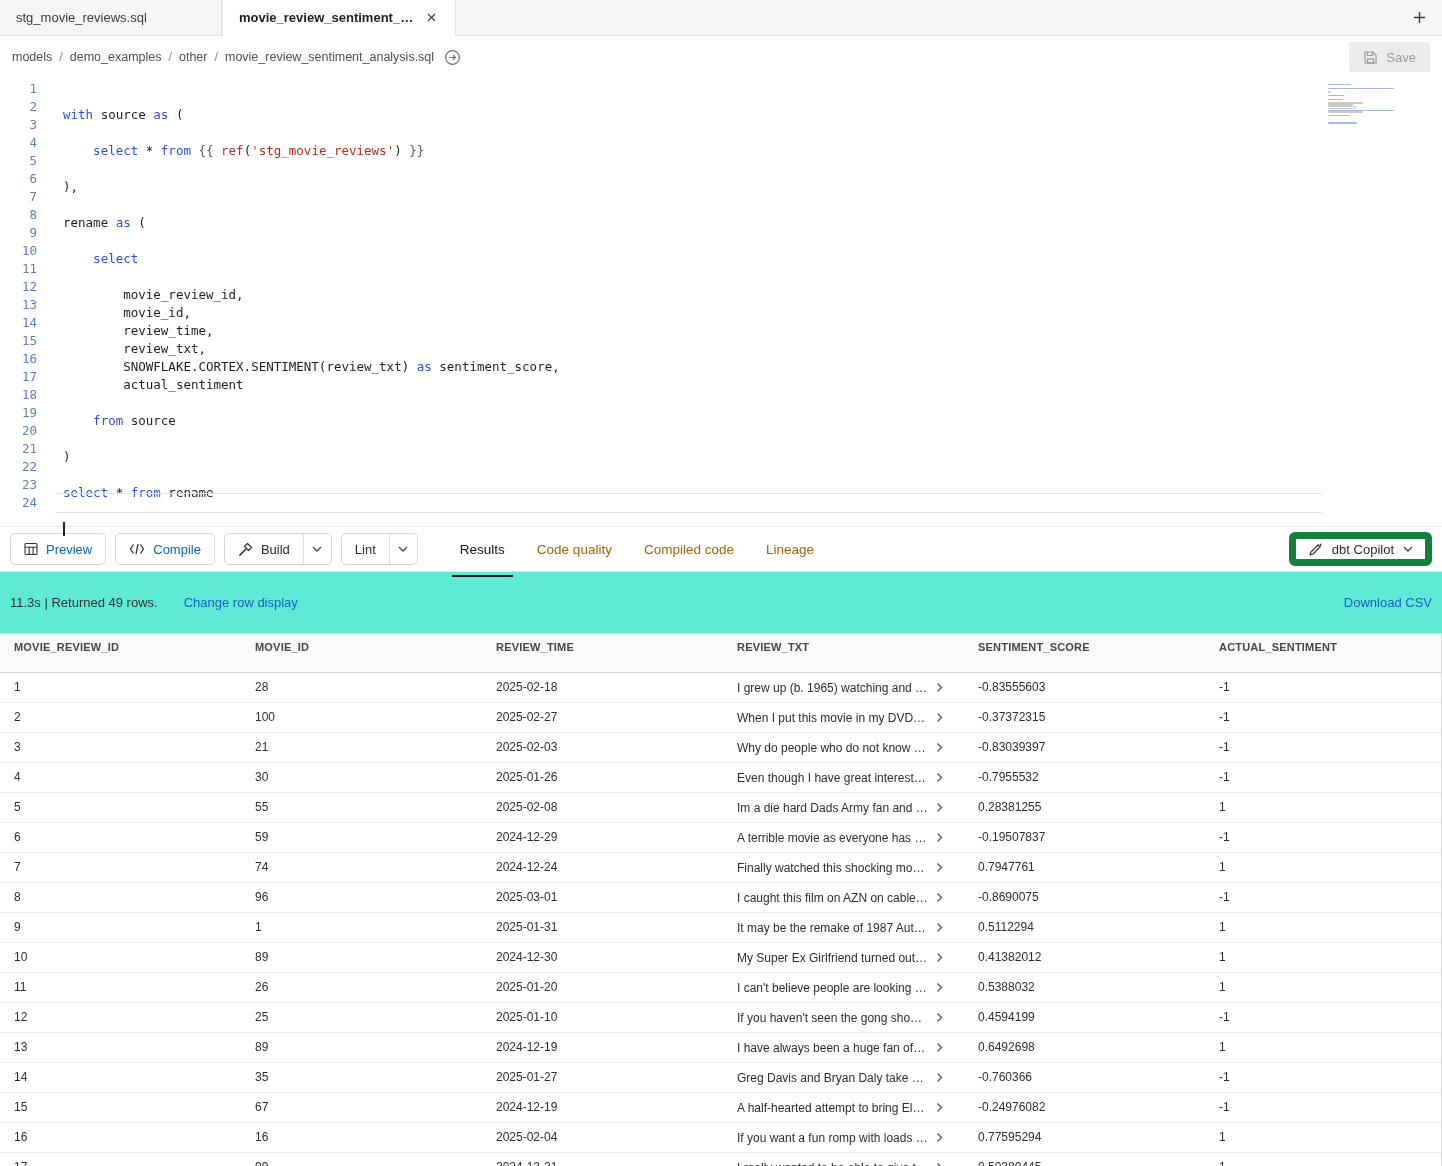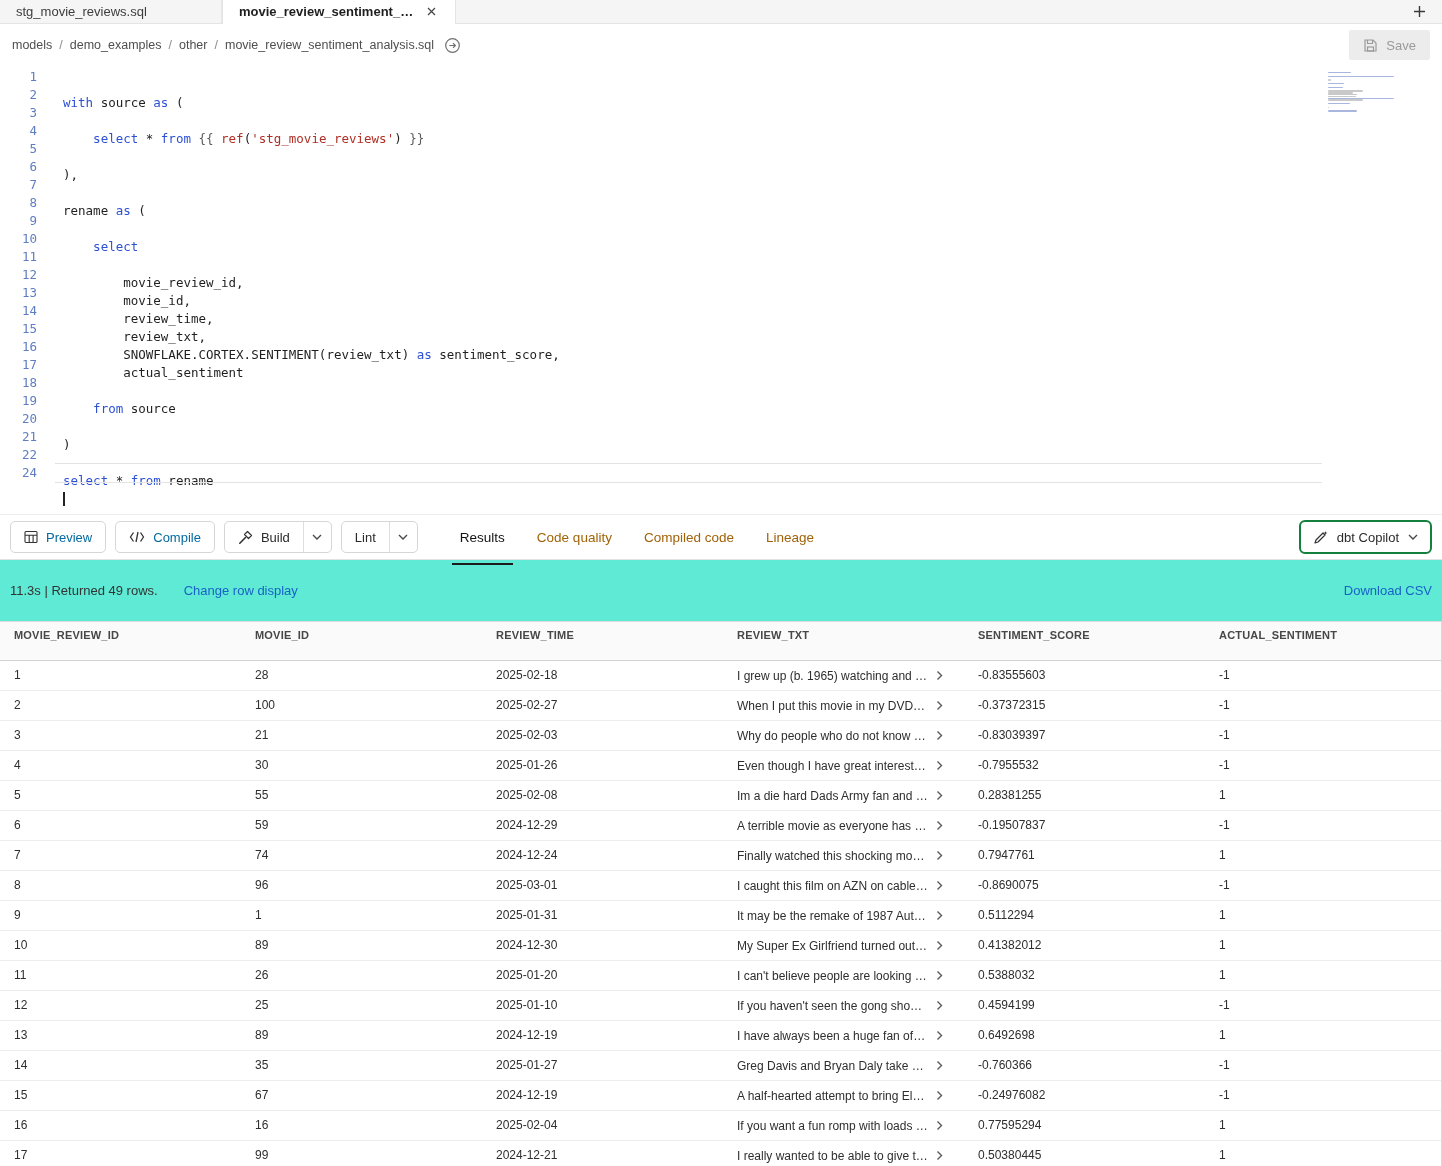--- a/index.html
+++ b/index.html
@@ -3,21 +3,21 @@
 <meta charset="utf-8">
 <style>
   * { margin:0; padding:0; box-sizing:border-box; }
   body {
     width:1442px; height:1166px; overflow:hidden; position:relative;
     background:#fff; color:#222;
     font-family:"Liberation Sans", sans-serif;
   }
 
   
-  .tabbar { height:24px; background:#f5f5f5; border-bottom:1px solid #e4e4e4; display:flex; align-items:stretch; }
+  .tabbar { height:36px; background:#f5f5f5; border-bottom:1px solid #e4e4e4; display:flex; align-items:stretch; }
   .tabs { display:flex; align-items:stretch; }
   .tab { display:flex; align-items:center; gap:10px; padding:0 16px; font-size:13px; color:#3d3d3d; position:relative; min-width:222px; cursor:default; }
   .tab.inactive { border-right:1px solid #e6e6e6; }
   .tab.active { background:#fff; border-left:1px solid #e4e4e4; border-right:1px solid #e4e4e4; font-weight:bold; color:#1e1e1e; }
   .tab.active::after { content:''; position:absolute; left:0; right:0; bottom:-1px; height:1px; background:#fff; }
   .tab-close { display:flex; align-items:center; justify-content:center; width:16px; height:16px; margin-left:auto; border-radius:3px; }
   .tab-plus { margin-left:auto; align-self:center; margin-right:10px; width:26px; height:26px; display:flex; align-items:center; justify-content:center; border-radius:4px; }
 
   
   .crumb-bar { height:42px; display:flex; align-items:center; padding:0 12px; background:#fff; }
@@ -48,21 +48,21 @@
   .action-bar { height:46px; border-top:1px solid #ededed; border-bottom:1px solid #e2e2e2; display:flex; align-items:center; padding:0 10px; background:#fff; }
   .action-bar > * + * { margin-left:9px; }
   .btn { display:flex; align-items:center; gap:8px; height:32px; padding:0 13px; border:1px solid #d6d6d6; border-radius:5px; background:#fff; font-size:13px; color:#0369a1; }
   .btn-group { display:flex; align-items:center; height:32px; border:1px solid #d6d6d6; border-radius:5px; background:#fff; }
   .btn-group .main { display:flex; align-items:center; gap:8px; padding:0 13px; height:100%; font-size:13px; color:#2b2b2b; }
   .btn-group .chev { display:flex; align-items:center; justify-content:center; width:28px; height:100%; border-left:1px solid #dedede; }
   .result-tabs { display:flex; align-items:stretch; height:56px; margin-left:26px !important; }
   .rtab { display:flex; align-items:center; padding:0 16px; font-size:13.5px; color:#a16207; position:relative; cursor:default; }
   .rtab.active { color:#121212; }
   .rtab.active::after { content:''; position:absolute; left:8px; right:8px; bottom:0; height:2px; background:#1b1b1b; }
-  .copilot { margin-left:auto !important; display:flex; align-items:center; gap:9px; height:34px; padding:0 12px; border:2px solid #15803d; border-radius:6px; font-size:13px; color:#2b2b2b; background:#fff; }
+  .copilot { margin-left:auto !important; display:flex; align-items:center; gap:9px; height:34px; padding:0 12px; border:7px solid #15803d; border-radius:6px; font-size:13px; color:#2b2b2b; background:#fff; }
 
   
   .status-bar { height:61px; display:flex; align-items:center; padding:0 10px; font-size:13px; color:#333; background:#5eead4; }
   .status-link { color:#1a62c5; margin-left:26px; cursor:pointer; }
   .download-link { color:#1a62c5; margin-left:auto; cursor:pointer; }
 
   
   .results-table { width:1442px; border-right:1px solid #d9d9d9; }
   .thead, .tr { display:grid; grid-template-columns:241px 241px 241px 241px 241px 237px; }
   .thead { height:40px; background:#fafafa; border-top:1px solid #dcdcdc; border-bottom:1px solid #d4d4d4; }
@@ -210,20 +210,24 @@
         <span class="code-text"><span class="tk-d">)</span></span>
       </div>
       <div class="code-line">
         <span class="ln">21</span>
         <span class="code-text"></span>
       </div>
       <div class="code-line">
         <span class="ln">22</span>
         <span class="code-text"><span class="tk-k">select</span><span class="tk-d"> * </span><span class="tk-k">from</span><span class="tk-d"> rename</span></span>
       </div>
+      <div class="code-line">
+        <span class="ln">23</span>
+        <span class="code-text"></span>
+      </div>
       <div class="code-line current">
         <span class="ln">24</span>
         <span class="code-text"><span class="caret"></span></span>
       </div>
     </div>
   <div class="minimap">
       <div class="mm-line" style="width: 23.2px; background: rgb(169, 183, 224);"></div>
       <div class="mm-line" style="width: 0px; background: rgb(201, 201, 201);"></div>
       <div class="mm-line" style="width: 66px; background: rgb(169, 183, 224);"></div>
       <div class="mm-line" style="width: 0px; background: rgb(201, 201, 201);"></div>

